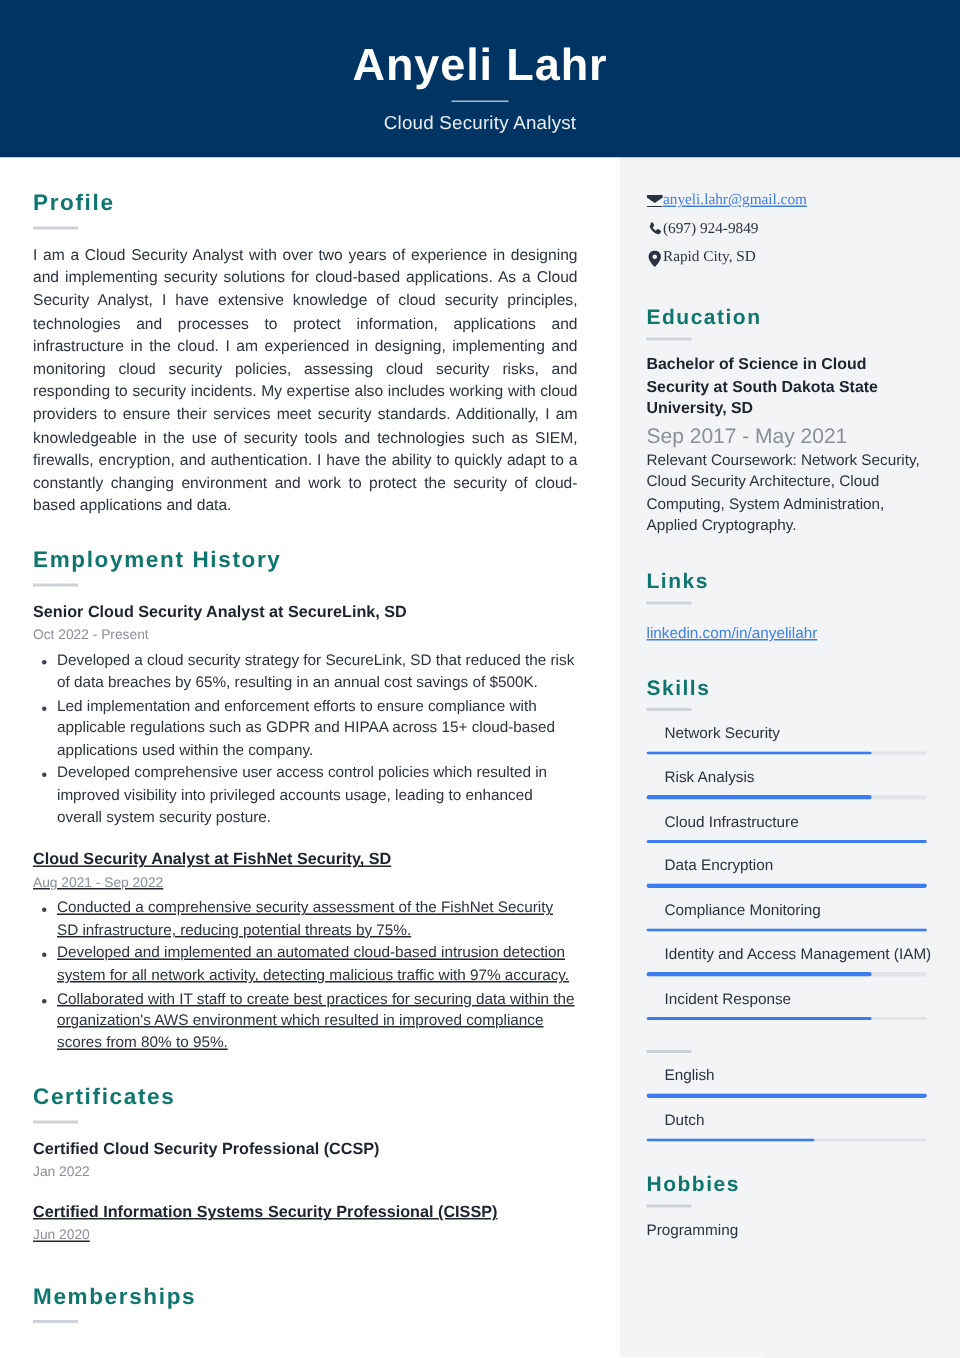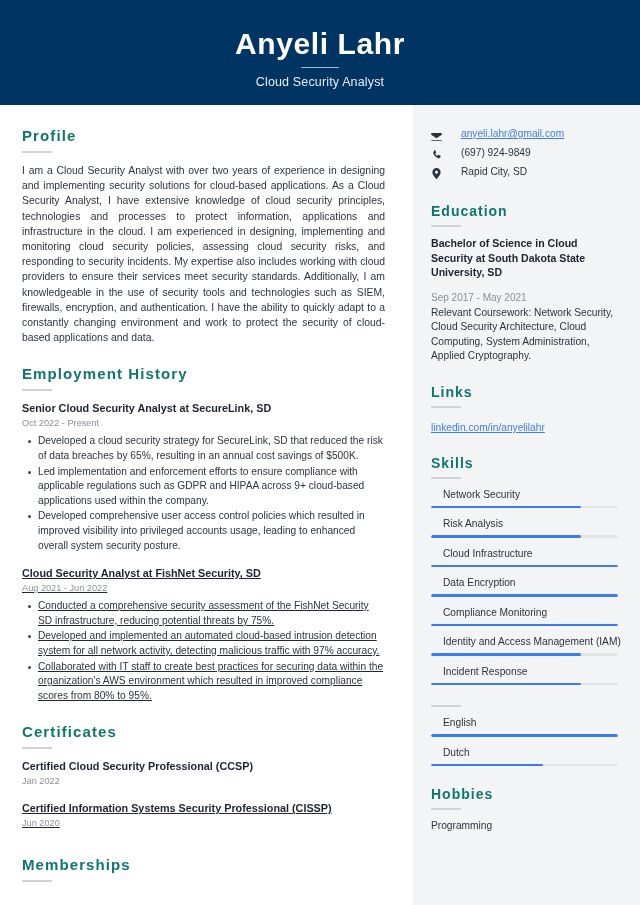--- a/index.html
+++ b/index.html
@@ -134,26 +134,27 @@
     width: 3px;
     height: 3px;
     border-radius: 50%;
     background: #3b4250;
   }
 
   
   .contact { margin-bottom: 24px; }
   .contact-row {
     display: flex;
-    align-items: flex-end;
-    gap: 19px;
+    align-items: center;
+    gap: 0;
     margin-bottom: 5px;
     font-size: 10.2px;
     color: #2c3340;
     line-height: 14px;
+    font-family: Liberation Serif, serif;
   }
   .contact-icon {
     width: 11px;
     display: flex;
     align-items: center;
     justify-content: center;
     flex: 0 0 11px;
   }
   .contact-icon svg { display: block; fill: #2c3340; }
   .link {
@@ -163,23 +164,23 @@
   }
 
   
   .edu-title {
     font-size: 10.6px;
     font-weight: 700;
     color: #1d2430;
     line-height: 14.5px;
   }
   .edu-date {
-    font-size: 10px;
+    font-size: 14px;
     color: #8a8f98;
-    margin-top: 12px;
+    margin-top: 2px;
   }
   .edu-desc {
     font-size: 10.2px;
     line-height: 14.6px;
     color: #2c3340;
     margin-top: 3px;
   }
 
   
   .bar-item { margin-bottom: 9px; }
@@ -235,28 +236,28 @@
 
       <div class="sec">
         <div class="sec-title">Employment History</div>
         <div class="sec-rule"></div>
 
         <div class="entry">
           <div class="entry-title">Senior Cloud Security Analyst at SecureLink, SD</div>
           <div class="entry-date">Oct 2022 - Present</div>
           <ul class="bullets">
             <li>Developed a cloud security strategy for SecureLink, SD that reduced the risk of data breaches by 65%, resulting in an annual cost savings of $500K.</li>
-            <li>Led implementation and enforcement efforts to ensure compliance with applicable regulations such as GDPR and HIPAA across 9+ cloud-based applications used within the company.</li>
+            <li>Led implementation and enforcement efforts to ensure compliance with applicable regulations such as GDPR and HIPAA across 15+ cloud-based applications used within the company.</li>
             <li>Developed comprehensive user access control policies which resulted in improved visibility into privileged accounts usage, leading to enhanced overall system security posture.</li>
           </ul>
         </div>
 
         <div class="entry">
           <div class="entry-title">Cloud Security Analyst at FishNet Security, SD</div>
-          <div class="entry-date">Aug 2021 - Jun 2022</div>
+          <div class="entry-date">Aug 2021 - Sep 2022</div>
           <ul class="bullets">
             <li>Conducted a comprehensive security assessment of the FishNet Security SD infrastructure, reducing potential threats by 75%.</li>
             <li>Developed and implemented an automated cloud-based intrusion detection system for all network activity, detecting malicious traffic with 97% accuracy.</li>
             <li>Collaborated with IT staff to create best practices for securing data within the organization's AWS environment which resulted in improved compliance scores from 80% to 95%.</li>
           </ul>
         </div>
       </div>
 
       <div class="sec">
         <div class="sec-title">Certificates</div>

